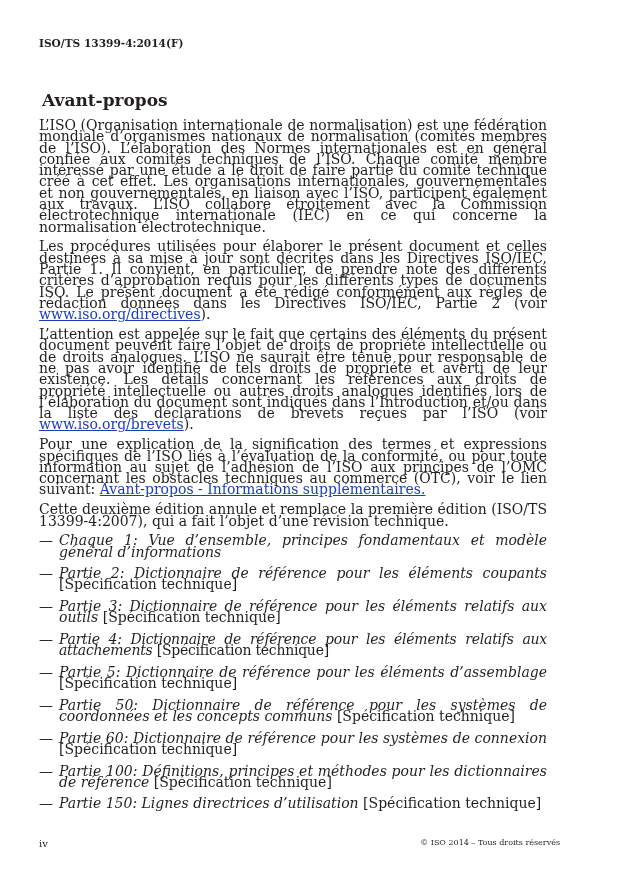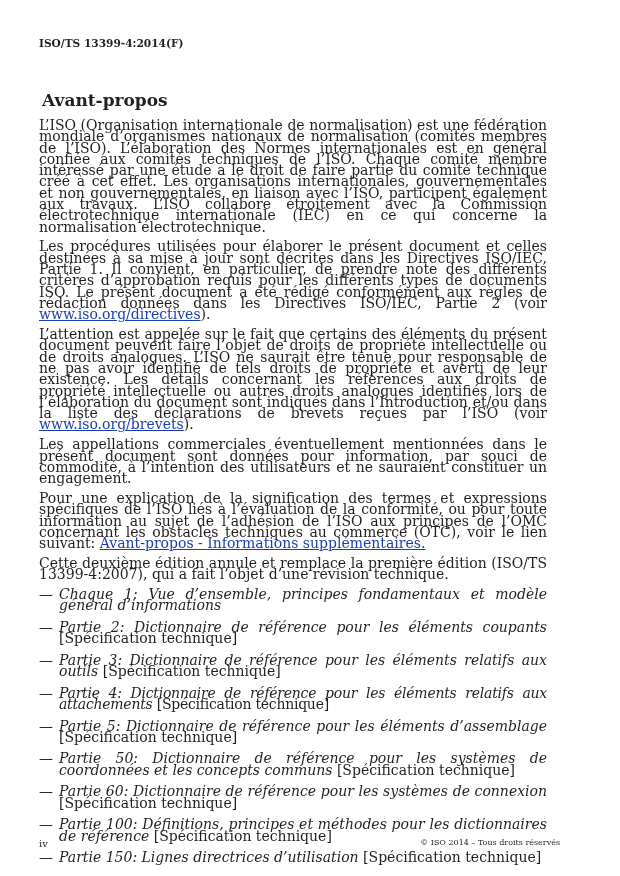--- a/index.html
+++ b/index.html
@@ -25,21 +25,20 @@
   <div class="header">ISO/TS 13399-4:2014(F)</div>
   <h1 class="title">Avant-propos</h1>
 
   <div class="body">
     <p>L’ISO (Organisation internationale de normalisation) est une fédération mondiale d’organismes nationaux de normalisation (comités membres de l’ISO). L’élaboration des Normes internationales est en général confiée aux comités techniques de l’ISO. Chaque comité membre intéressé par une étude a le droit de faire partie du comité technique créé à cet effet. Les organisations internationales, gouvernementales et non gouvernementales, en liaison avec l’ISO, participent également aux travaux. L’ISO collabore étroitement avec la Commission électrotechnique internationale (IEC) en ce qui concerne la normalisation électrotechnique.</p>
 
     <p><span>Les procédures utilisées pour élaborer le présent document et celles destinées à sa mise à jour sont décrites dans les Directives ISO/IEC, Partie 1.  Il convient, en particulier, de prendre note des différents critères d’approbation requis pour les différents types de documents ISO. Le présent document a été rédigé conformément aux règles de rédaction données dans les Directives ISO/IEC, Partie 2 (voir </span><a class="link">www.iso.org/directives</a><span>).</span></p>
 
     <p><span>L’attention est appelée sur le fait que certains des éléments du présent document peuvent faire l’objet de droits de propriété intellectuelle ou de droits analogues. L’ISO ne saurait être tenue pour responsable de ne pas avoir identifié de tels droits de propriété et averti de leur existence. Les détails concernant les références aux droits de propriété intellectuelle ou autres droits analogues identifiés lors de l’élaboration du document sont indiqués dans l’Introduction et/ou dans la liste des déclarations de brevets reçues par l’ISO (voir </span><a class="link">www.iso.org/brevets</a><span>).</span></p>
 
-    <p>Les appellations commerciales éventuellement mentionnées dans le présent document sont données pour information, par souci de commodité, à l’intention des utilisateurs et ne sauraient constituer un engagement.</p>
 
     <p><span>Pour une explication de la signification des termes et expressions spécifiques de l’ISO liés à l’évaluation de la conformité, ou pour toute information au sujet de l’adhésion de l’ISO aux principes de l’OMC concernant les obstacles techniques au commerce (OTC), voir le lien suivant: </span><a class="link">Avant-propos - Informations supplémentaires.</a></p>
 
 
     <p>Cette deuxième édition annule et remplace la première édition (ISO/TS 13399-4:2007), qui a fait l’objet d’une révision technique.</p>
 
 
     <ul class="parts">
       <li><span class="dash">—</span><em>Chaque 1: Vue d’ensemble, principes fondamentaux et modèle général d’informations</em><span></span></li>
       <li><span class="dash">—</span><em>Partie 2: Dictionnaire de référence pour les éléments coupants</em><span> [Spécification technique]</span></li>

